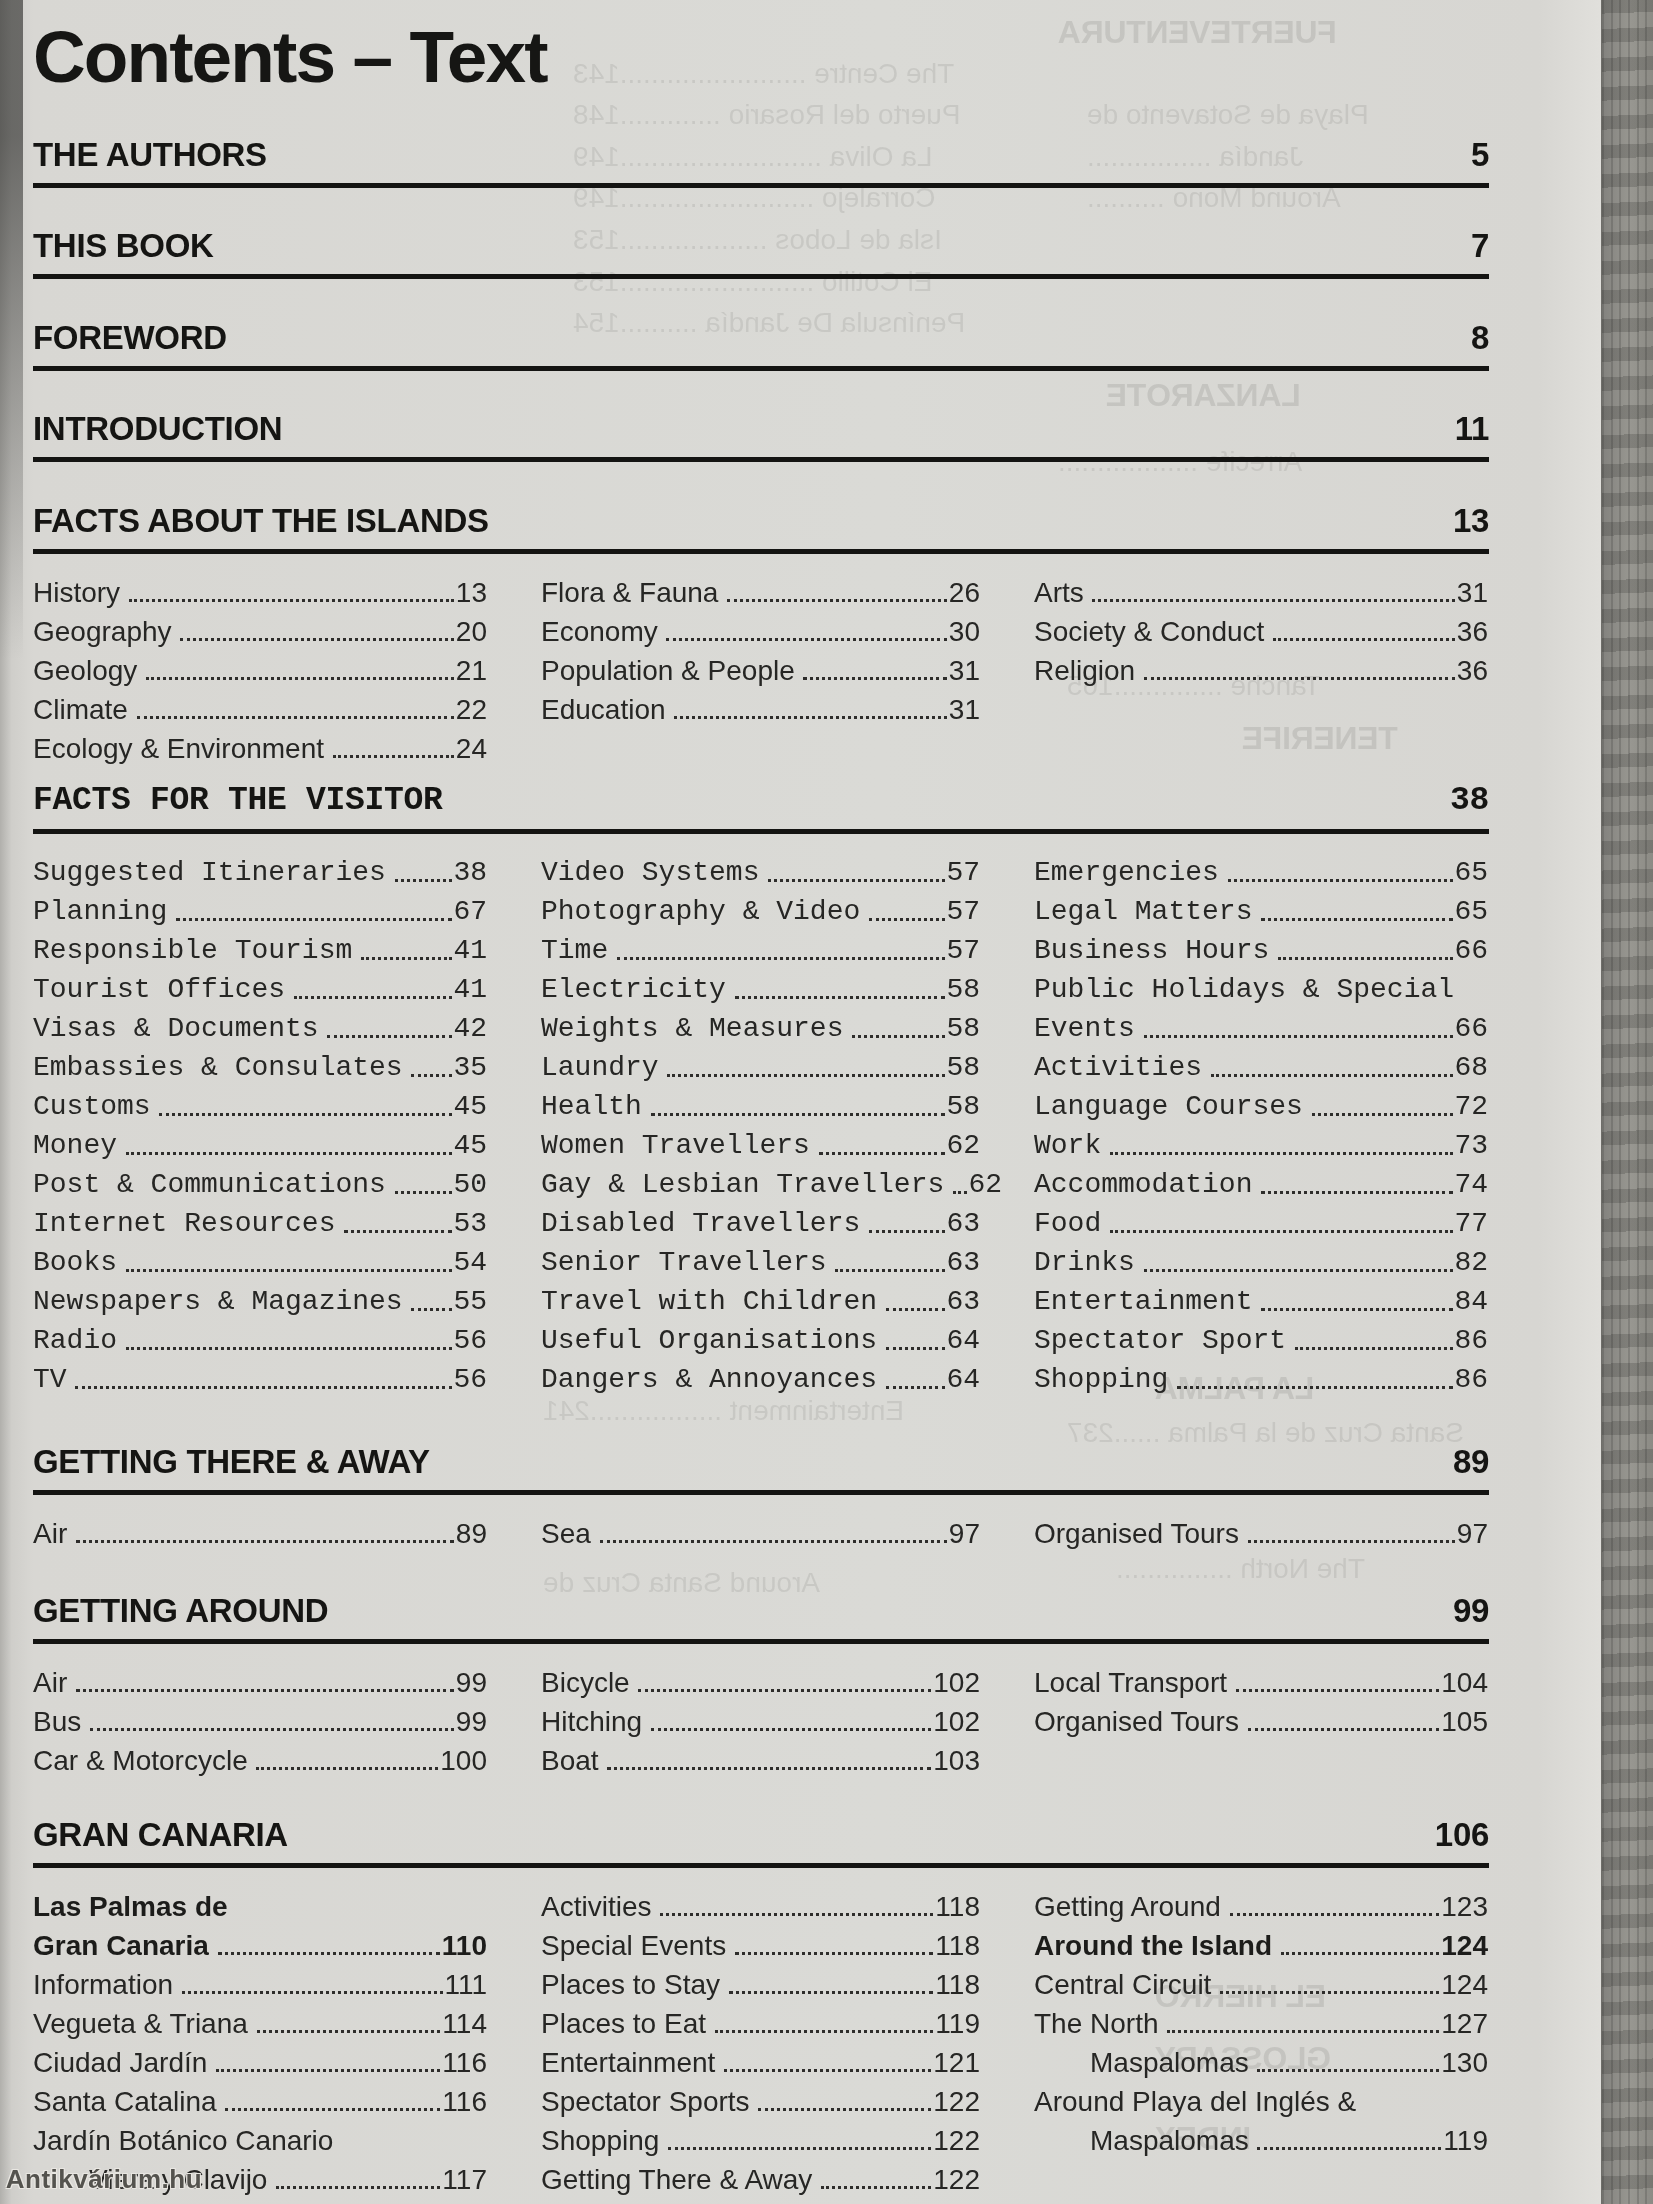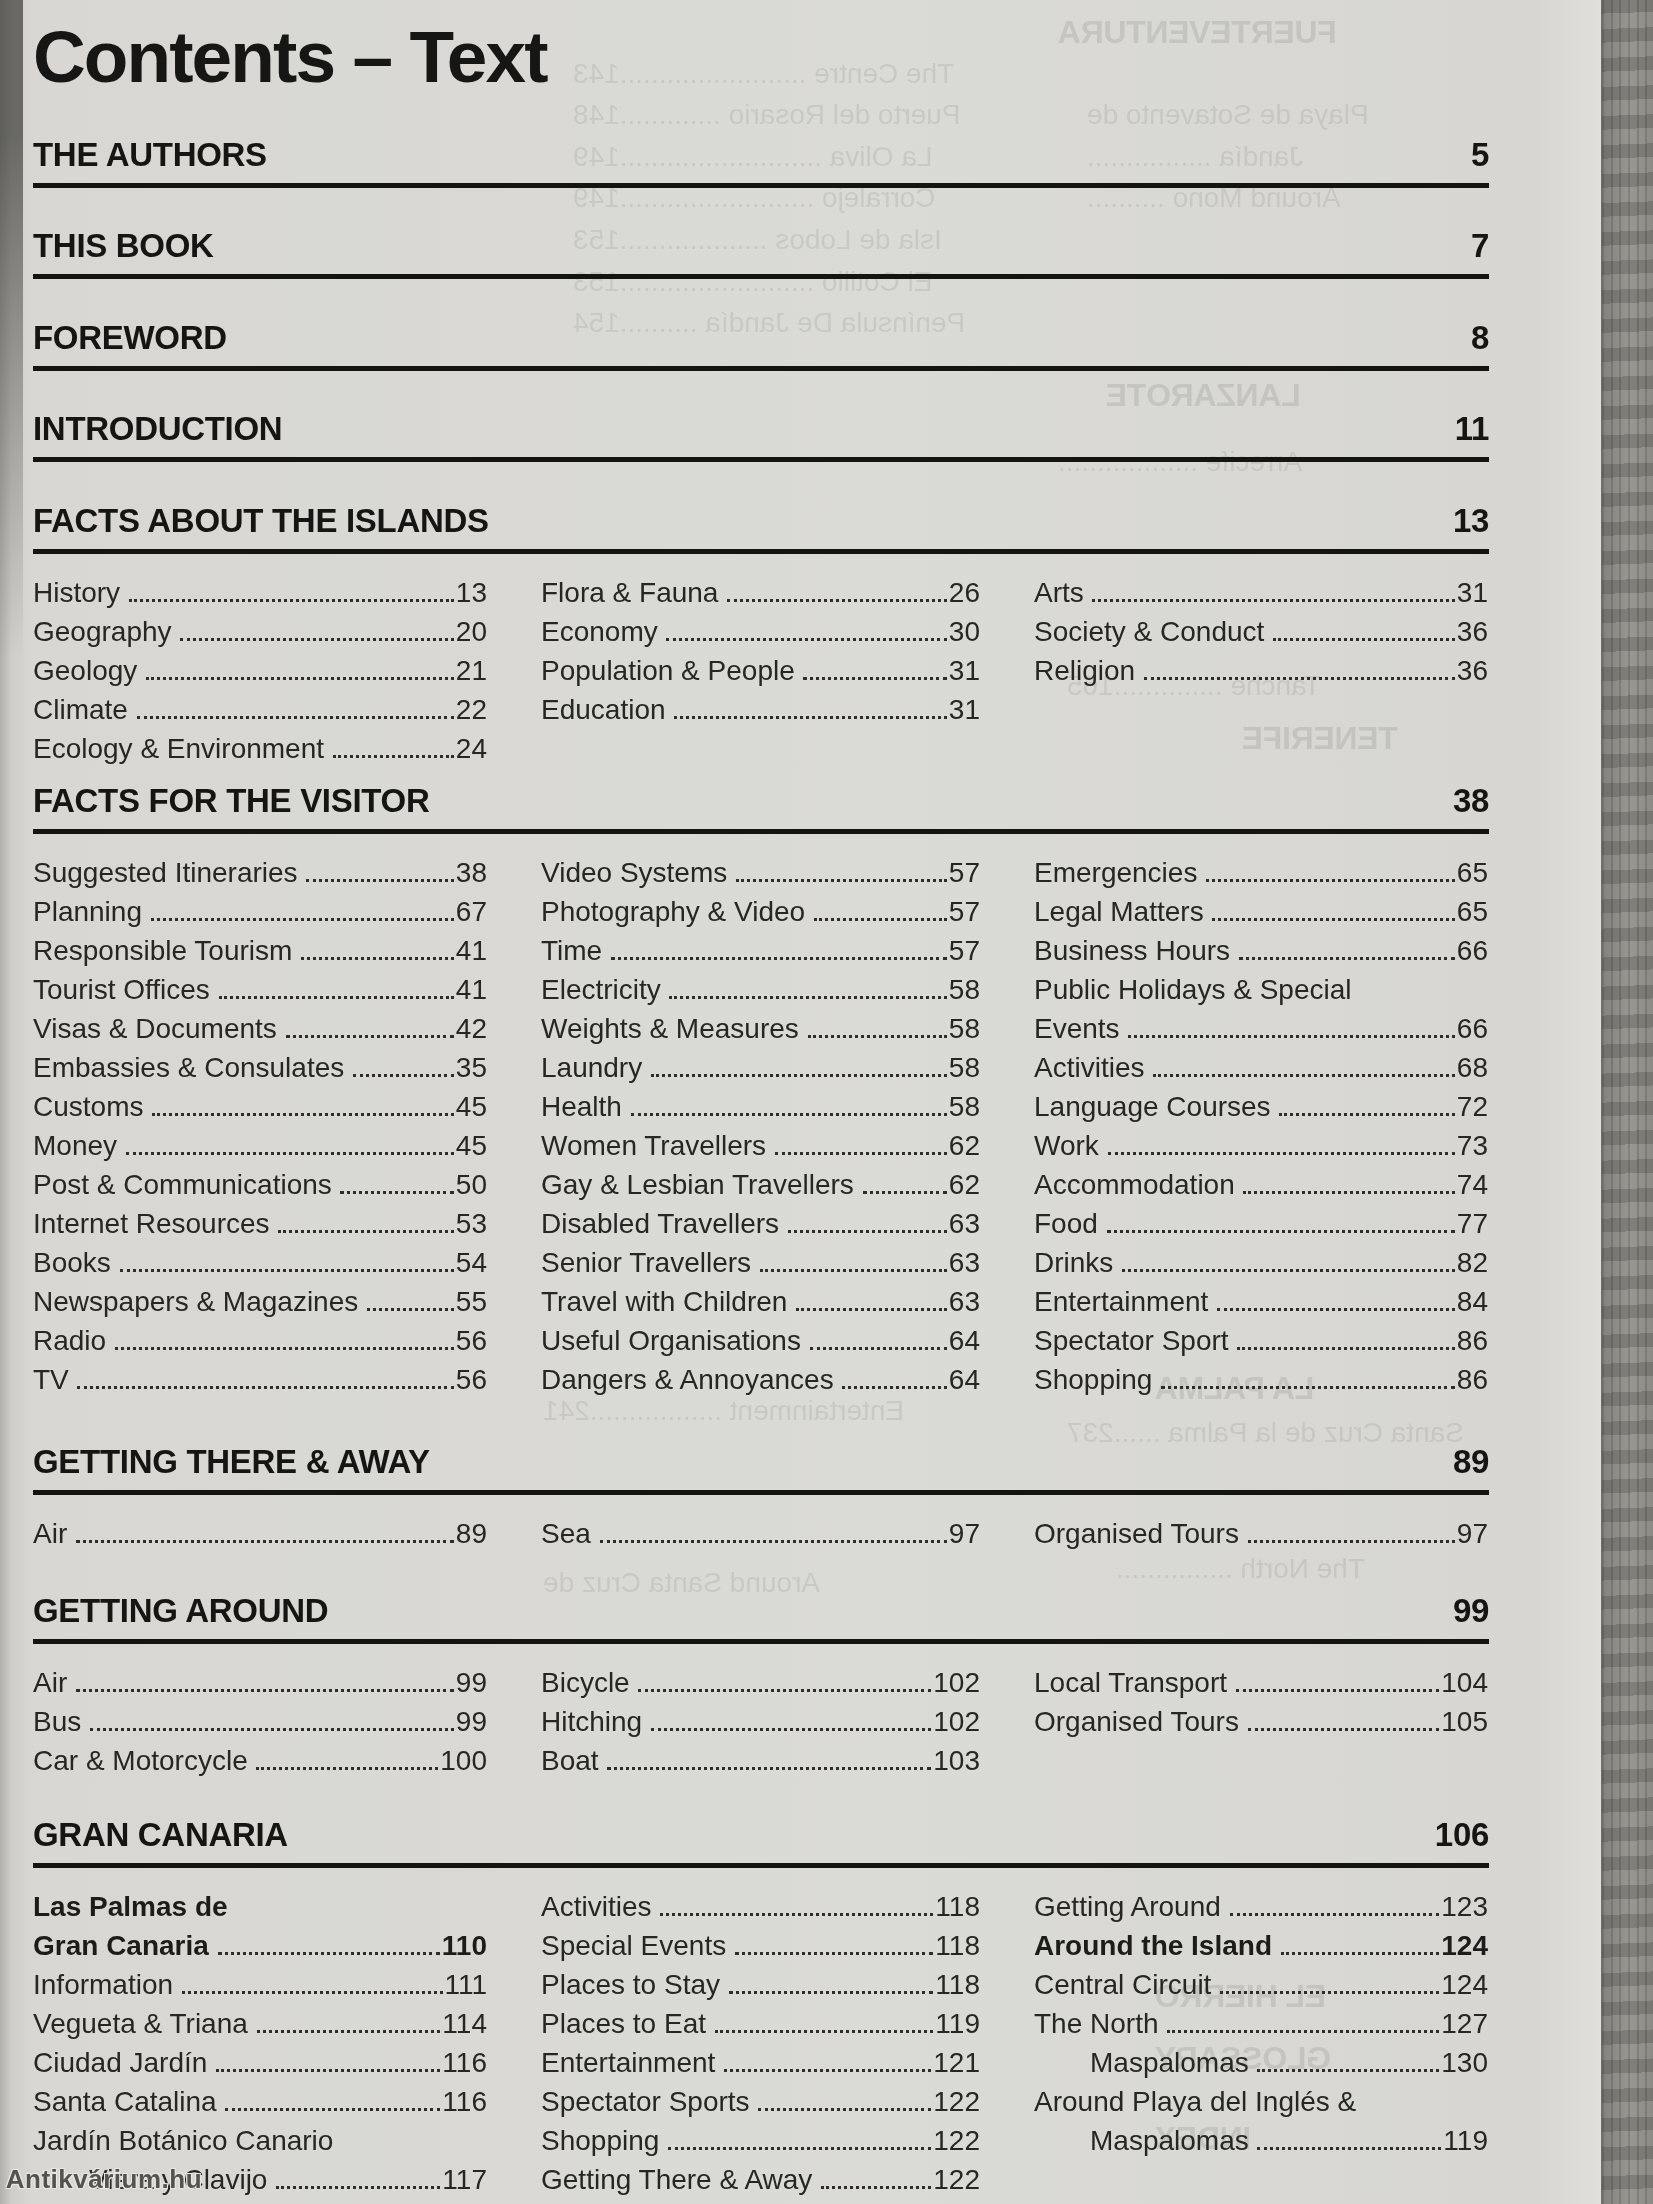--- a/index.html
+++ b/index.html
@@ -27,21 +27,21 @@
       repeating-linear-gradient(178deg, rgba(25,25,23,.18) 0 13.6px, rgba(0,0,0,0) 13.6px 29px),
       repeating-linear-gradient(90deg, rgba(45,45,43,.20) 0 1.9px, rgba(0,0,0,0) 1.9px 8.7px),
       linear-gradient(90deg,#83827e,#989791 55%,#8b8a84);
   }
   .content { position:absolute; left:33px; top:0; width:1456px; }
   h1.title {
     margin:19.4px 0 0 0; font-size:73px; font-weight:bold; letter-spacing:-1.9px;
     color:#161614; line-height:1.05;
   }
   .section { margin-top:39px; }
-  #toc .section:nth-child(6) { margin-top:15.5px; }
+  #toc .section:nth-child(6) { margin-top:15.5px;font-family:Liberation Mono, monospace; }
   #toc .section:nth-child(7) { margin-top:45px; }
   #toc .section:nth-child(8) { margin-top:41px; }
   #toc .section:nth-child(9) { margin-top:37px; }
   .sec-head {
     display:flex; justify-content:space-between; align-items:center; height:39px;
     font-size:33px; font-weight:bold; letter-spacing:-0.3px; color:#151513;
   }
   .rule { height:4.9px; background:#141412; margin-top:8.7px; }
   .cols {
     display:grid; grid-template-columns:454px 439px 454px; column-gap:54px;

